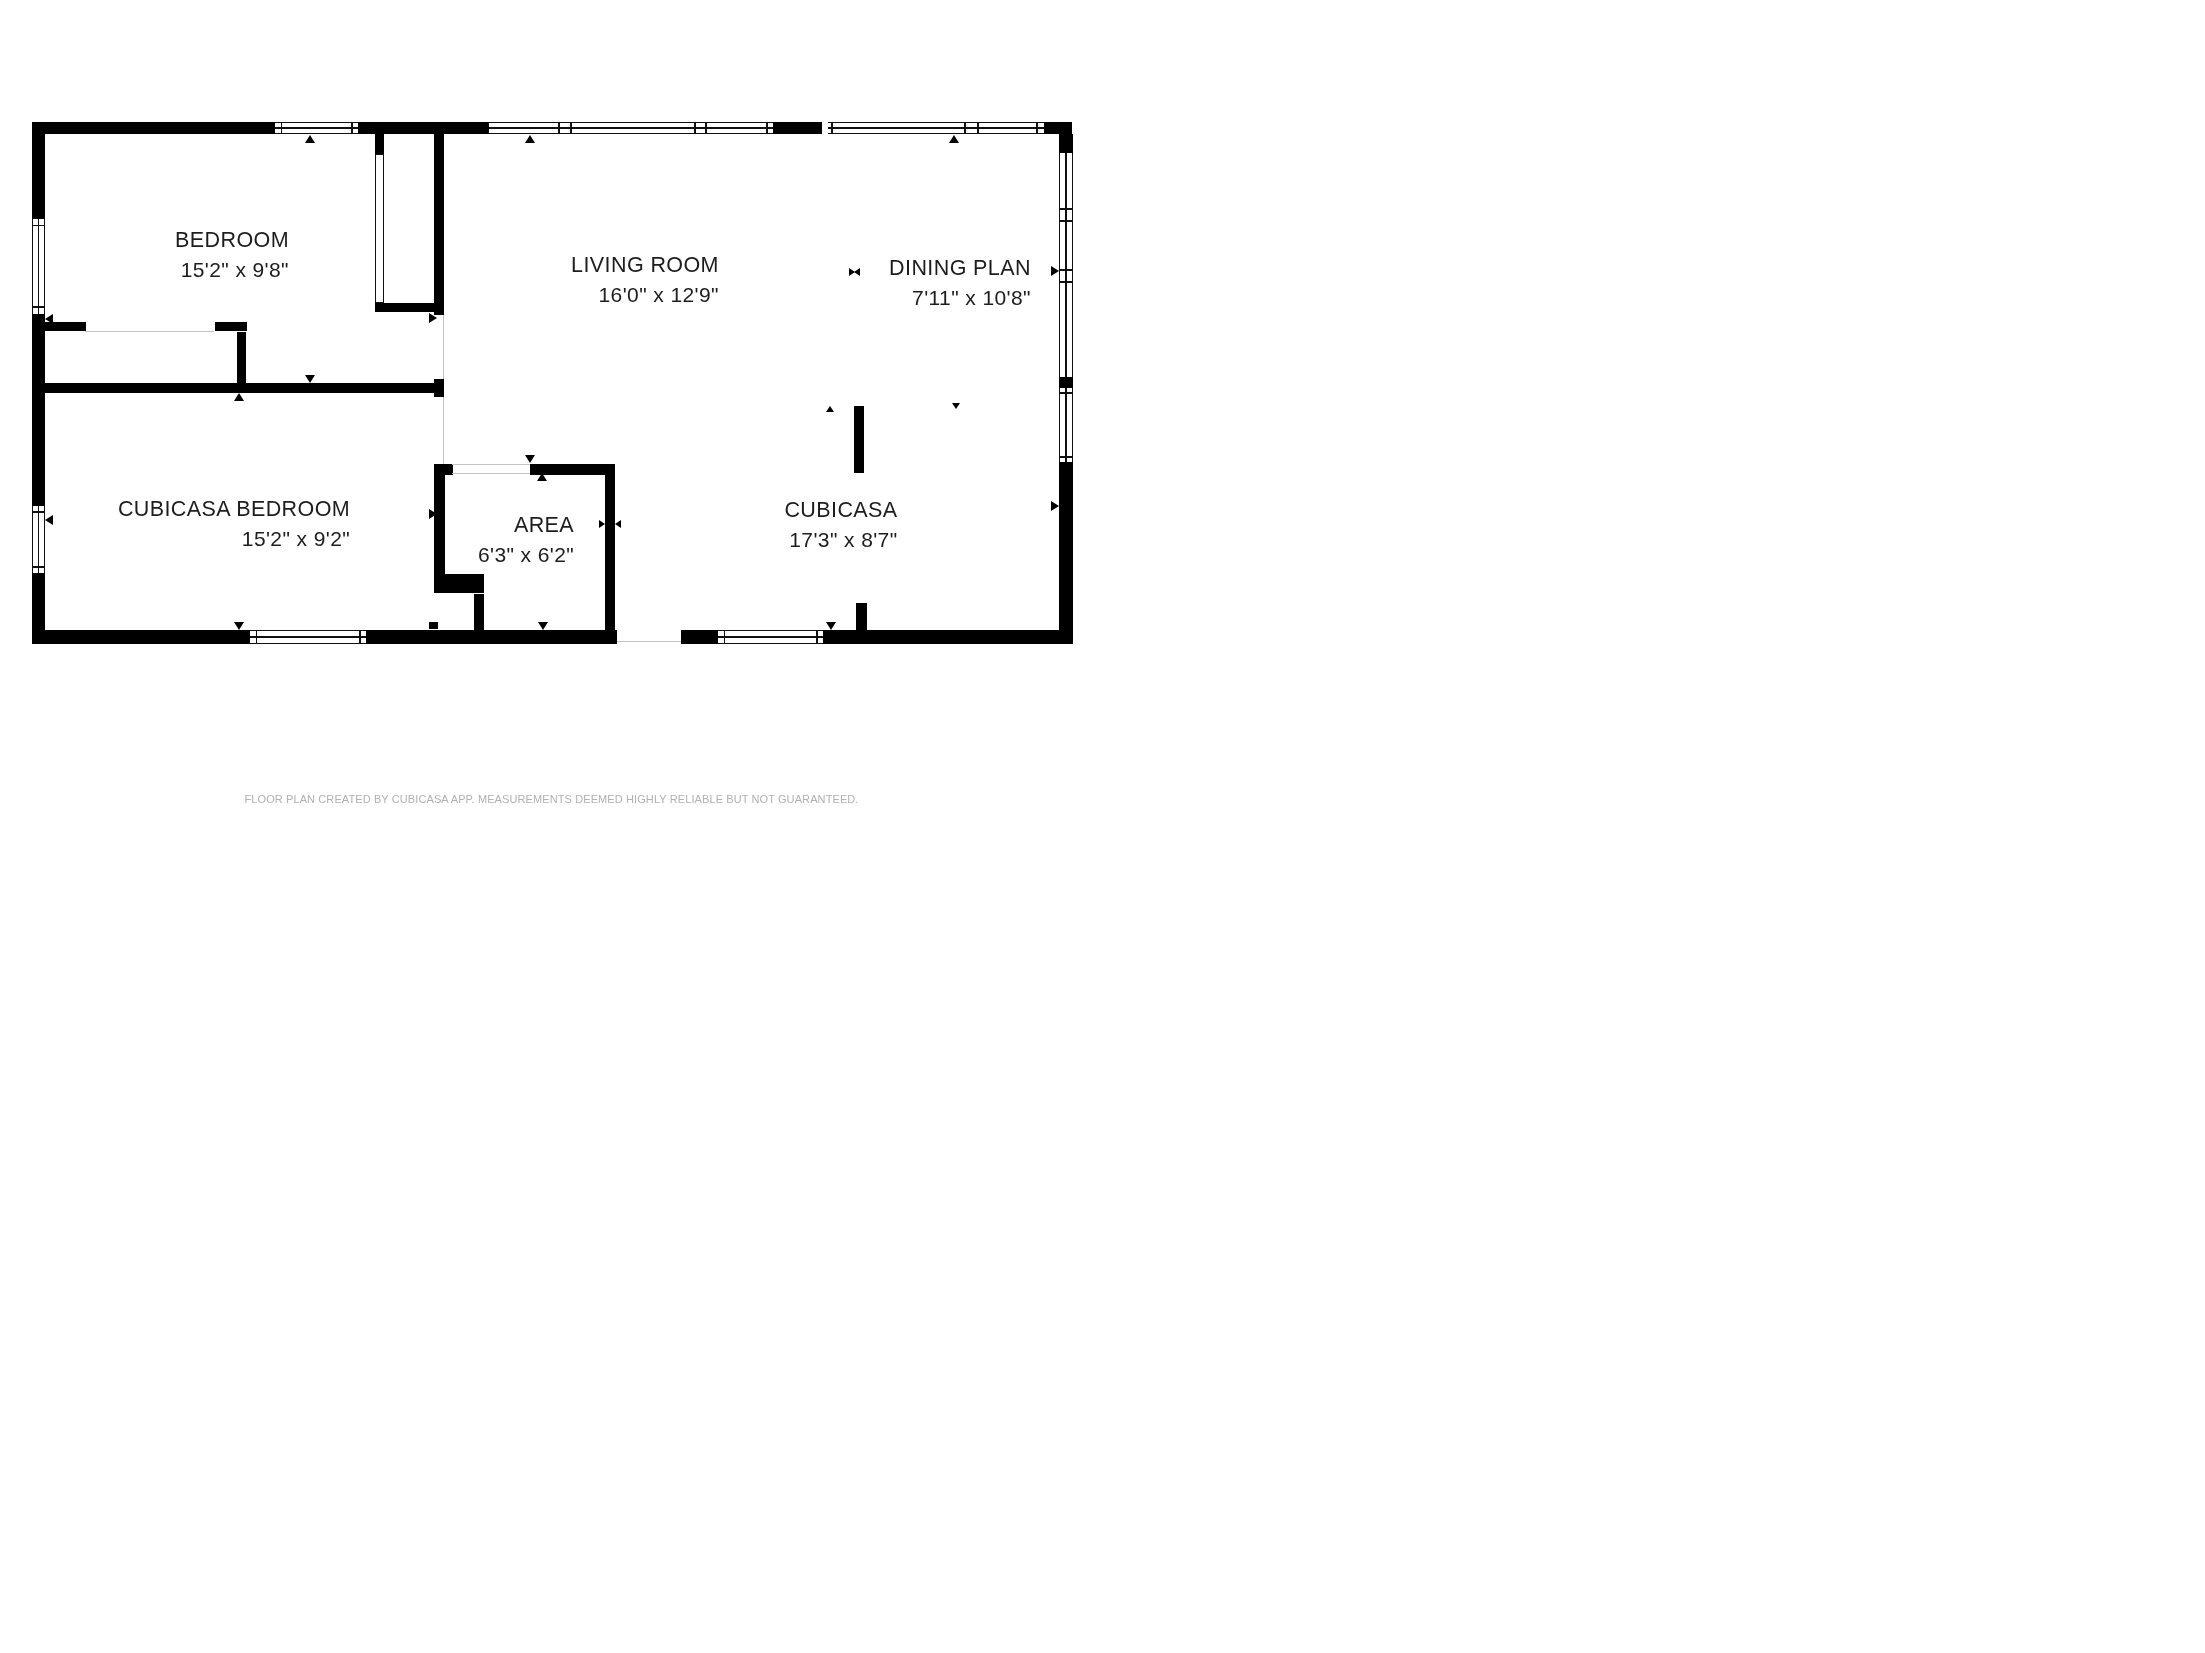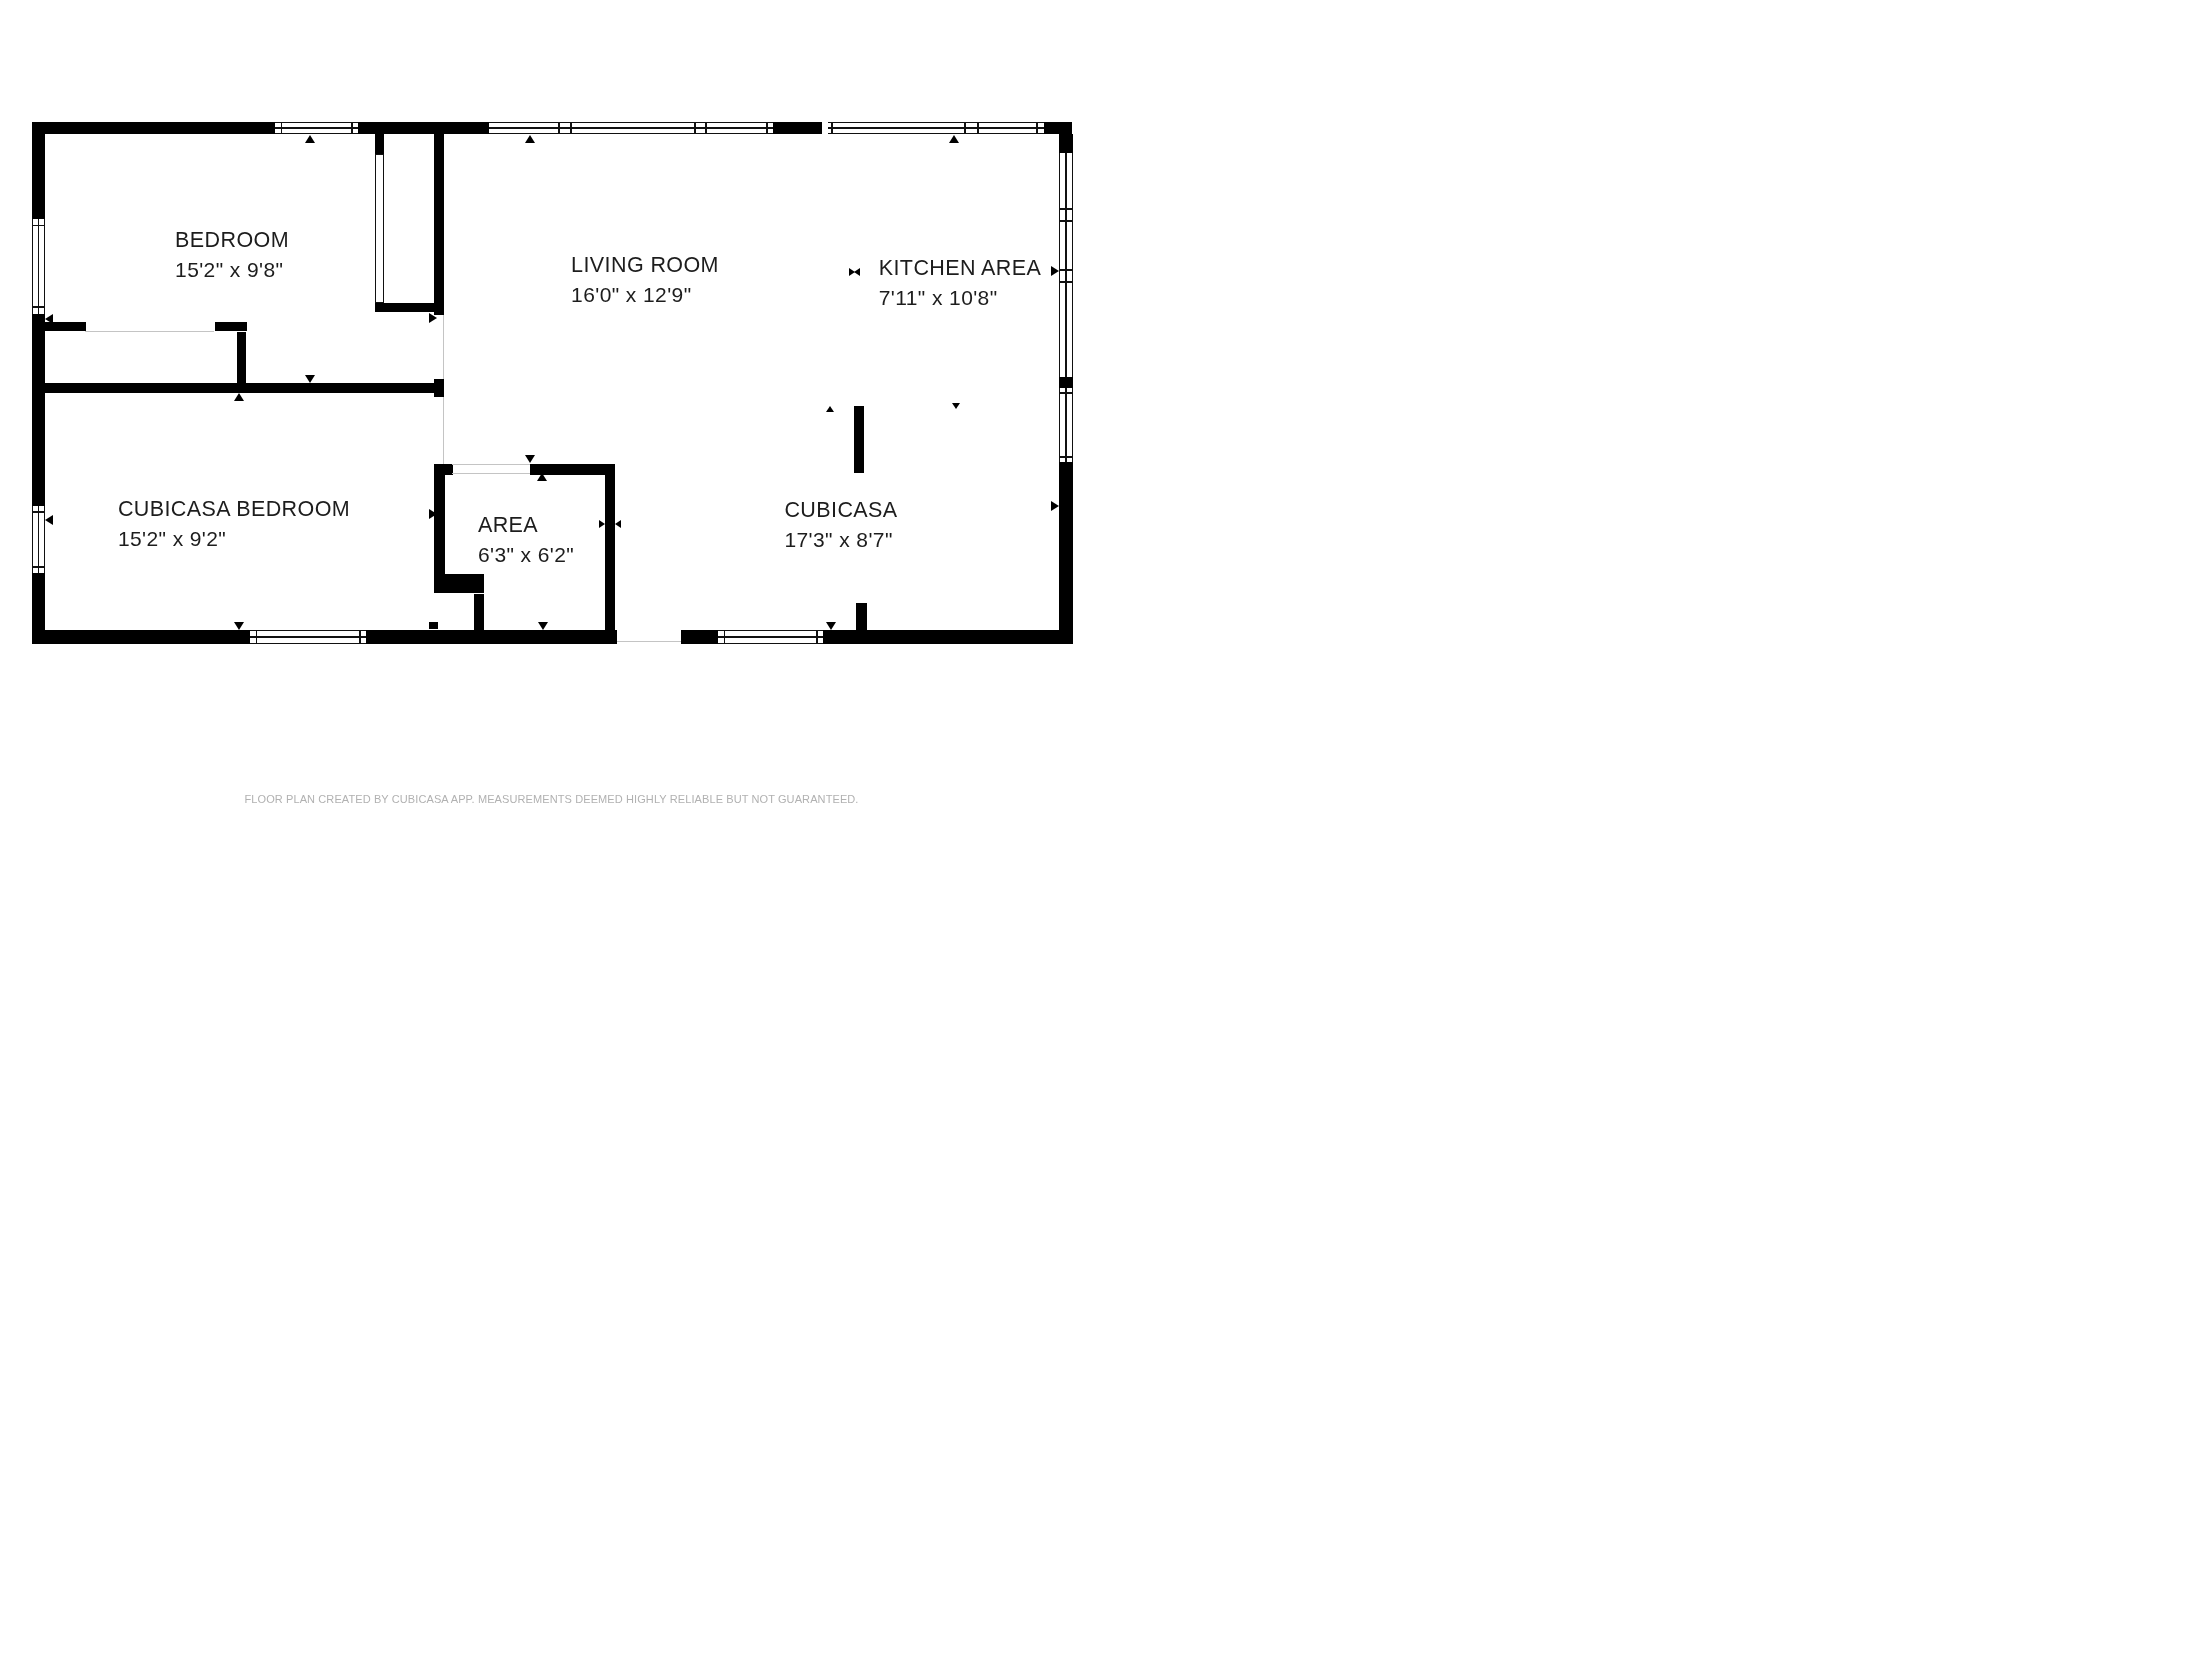--- a/index.html
+++ b/index.html
@@ -21,21 +21,21 @@
   .tri{position:absolute;width:0;height:0;}
   .tri.up{border-left:5.7px solid transparent;border-right:5.7px solid transparent;border-bottom:8px solid #000;}
   .tri.down{border-left:5.7px solid transparent;border-right:5.7px solid transparent;border-top:8px solid #000;}
   .tri.left{border-top:5.7px solid transparent;border-bottom:5.7px solid transparent;border-right:8px solid #000;}
   .tri.right{border-top:5.7px solid transparent;border-bottom:5.7px solid transparent;border-left:8px solid #000;}
   .tri.sm.up{border-left-width:4.3px;border-right-width:4.3px;border-bottom-width:6.5px;}
   .tri.sm.down{border-left-width:4.3px;border-right-width:4.3px;border-top-width:6.5px;}
   .tri.sm.left{border-top-width:4.3px;border-bottom-width:4.3px;border-right-width:6.5px;}
   .tri.sm.right{border-top-width:4.3px;border-bottom-width:4.3px;border-left-width:6.5px;}
   
-  .room-label{position:absolute;transform:translate(-50%,-50%);text-align:left;white-space:nowrap;color:#1d1d1d;}
+  .room-label{position:absolute;transform:translate(-50%,-50%);text-align:right;white-space:nowrap;color:#1d1d1d;}
   .room-label .nm{font-size:21.5px;letter-spacing:0.4px;}
   .room-label .dm{font-size:21px;margin-top:5px;letter-spacing:0.4px;}
   #footer{position:absolute;left:0;right:0;top:793px;text-align:center;font-size:11px;letter-spacing:0.1px;color:#b1b1b1;}
 </style>
 </head>
 <body>
 
 <div id="page">
 
   <div class="w" style="left:32px;top:122px;width:243px;height:12.2px"></div>
@@ -161,21 +161,21 @@
 
   <div class="room-label" style="left:232px;top:255px">
     <div class="nm">BEDROOM</div>
     <div class="dm">15'2" x 9'8"</div>
   </div>
   <div class="room-label" style="left:645px;top:280px">
     <div class="nm">LIVING ROOM</div>
     <div class="dm">16'0" x 12'9"</div>
   </div>
   <div class="room-label" style="left:960px;top:283px">
-    <div class="nm">KITCHEN AREA</div>
+    <div class="nm">DINING PLAN</div>
     <div class="dm">7'11" x 10'8"</div>
   </div>
   <div class="room-label" style="left:234px;top:524px">
     <div class="nm">CUBICASA BEDROOM</div>
     <div class="dm">15'2" x 9'2"</div>
   </div>
   <div class="room-label" style="left:526px;top:540px">
     <div class="nm">AREA</div>
     <div class="dm">6'3" x 6'2"</div>
   </div>

